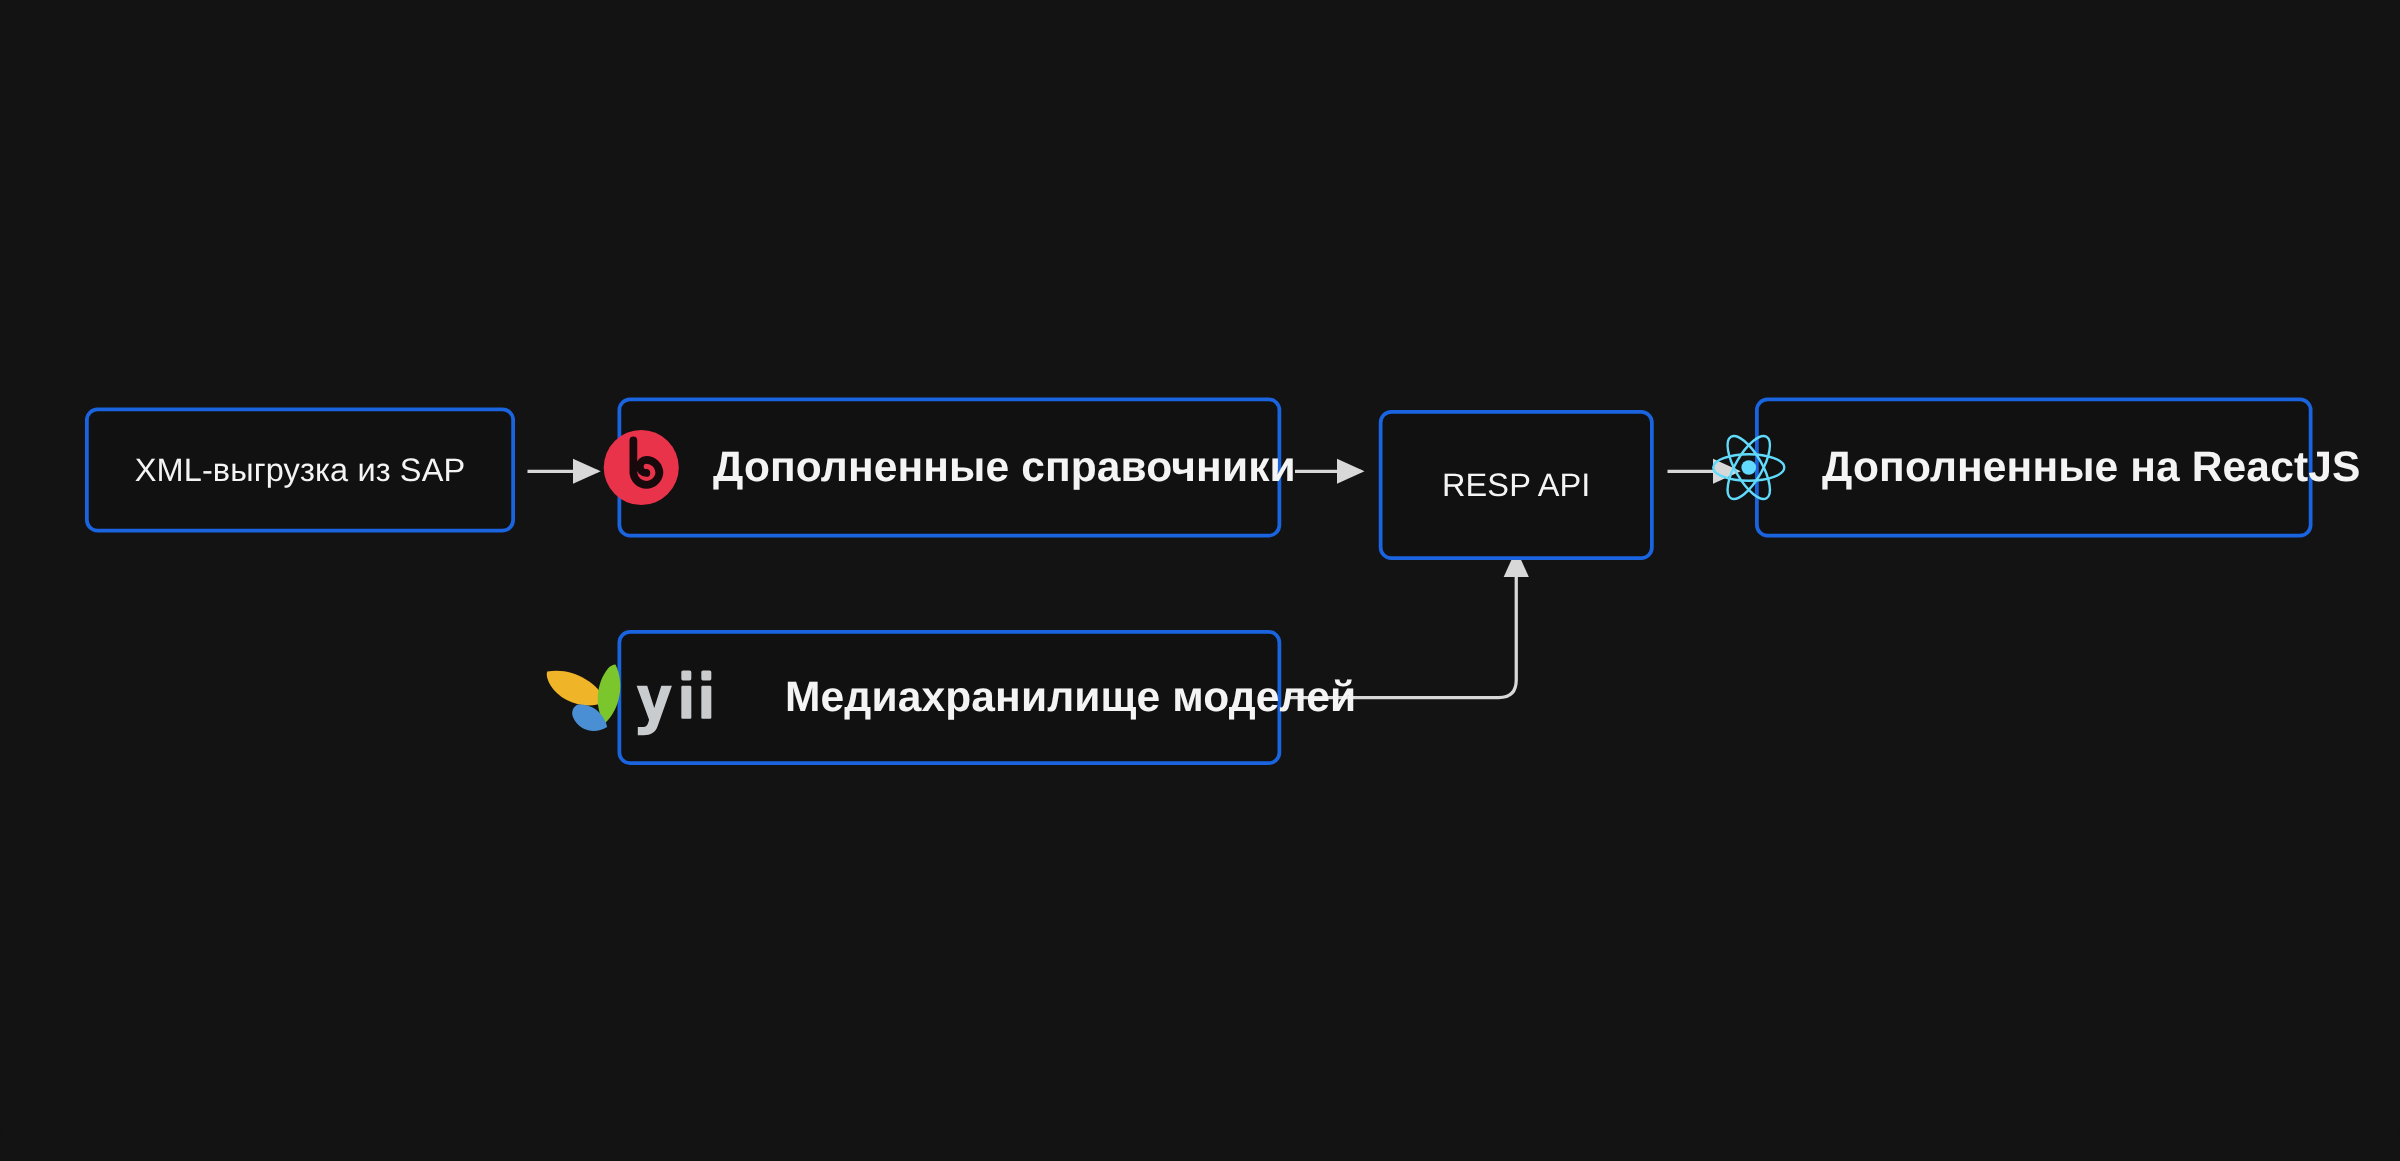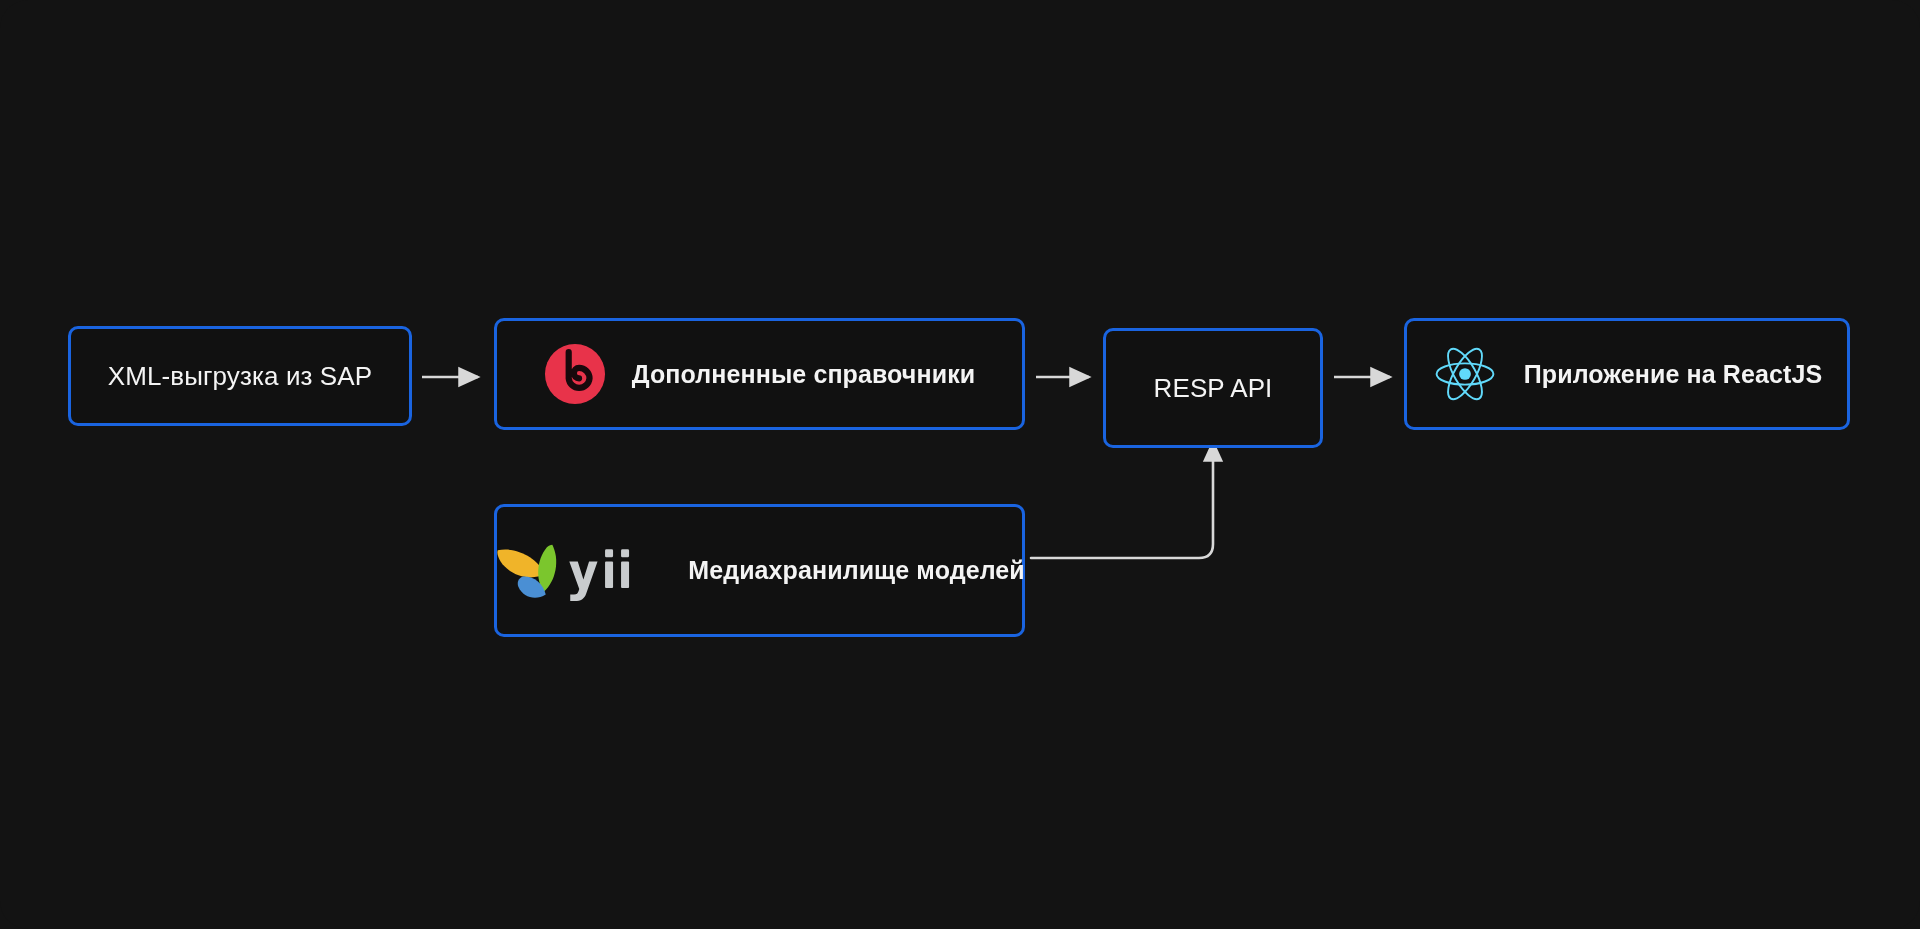--- a/index.html
+++ b/index.html
@@ -22,21 +22,21 @@
     background: #111111;
     border: 3px solid #1A64E0;
     border-radius: 10px;
     display: flex;
     align-items: center;
     justify-content: center;
     gap: 22px;
     color: #F2F2F2;
   }
   .node-label {
-    font-size: 25px;
+    font-size: 34px;
     font-weight: 700;
     letter-spacing: 0.1px;
     white-space: nowrap;
     color: #F4F4F4;
   }
   .node-label.plain {
     font-weight: 400;
     font-size: 26px;
   }
   .node-icon {
@@ -104,24 +104,24 @@
     <span class="node-icon">
       <svg width="66" height="60" viewBox="0 0 72 64">
         <g fill="none" stroke="#61DAFB" stroke-width="2.1">
           <ellipse cx="36" cy="32" rx="31" ry="11.6"></ellipse>
           <ellipse cx="36" cy="32" rx="31" ry="11.6" transform="rotate(60 36 32)"></ellipse>
           <ellipse cx="36" cy="32" rx="31" ry="11.6" transform="rotate(120 36 32)"></ellipse>
         </g>
         <circle cx="36" cy="32" r="6.4" fill="#61DAFB"></circle>
       </svg>
     </span>
-    <span class="node-label">Приложение на ReactJS</span>
+    <span class="node-label">Дополненные на ReactJS</span>
   </div>
 
-  <div class="node" style="left:494px; top:504px; width:531px; height:133px; gap:34px;">
+  <div class="node" style="left:494px; top:504px; width:531px; height:108px; gap:34px;">
     <span class="node-icon">
       <svg width="160" height="64" viewBox="0 0 170 68">
 
         <g>
 
           <path d="M4,12 C24,8 46,20 54,37 C38,46 16,38 7,24 C4,19 3,15 4,12 Z" fill="#F0B429"></path>
 
           <path d="M62,6 C70,22 66,44 53,56 C44,44 45,22 56,9 C58,7 60,6 62,6 Z" fill="#7BC62D"></path>
 
           <path d="M30,40 C42,39 52,47 55,59 C44,66 31,62 26,51 C24,46 26,42 30,40 Z" fill="#4A8FD4"></path>

